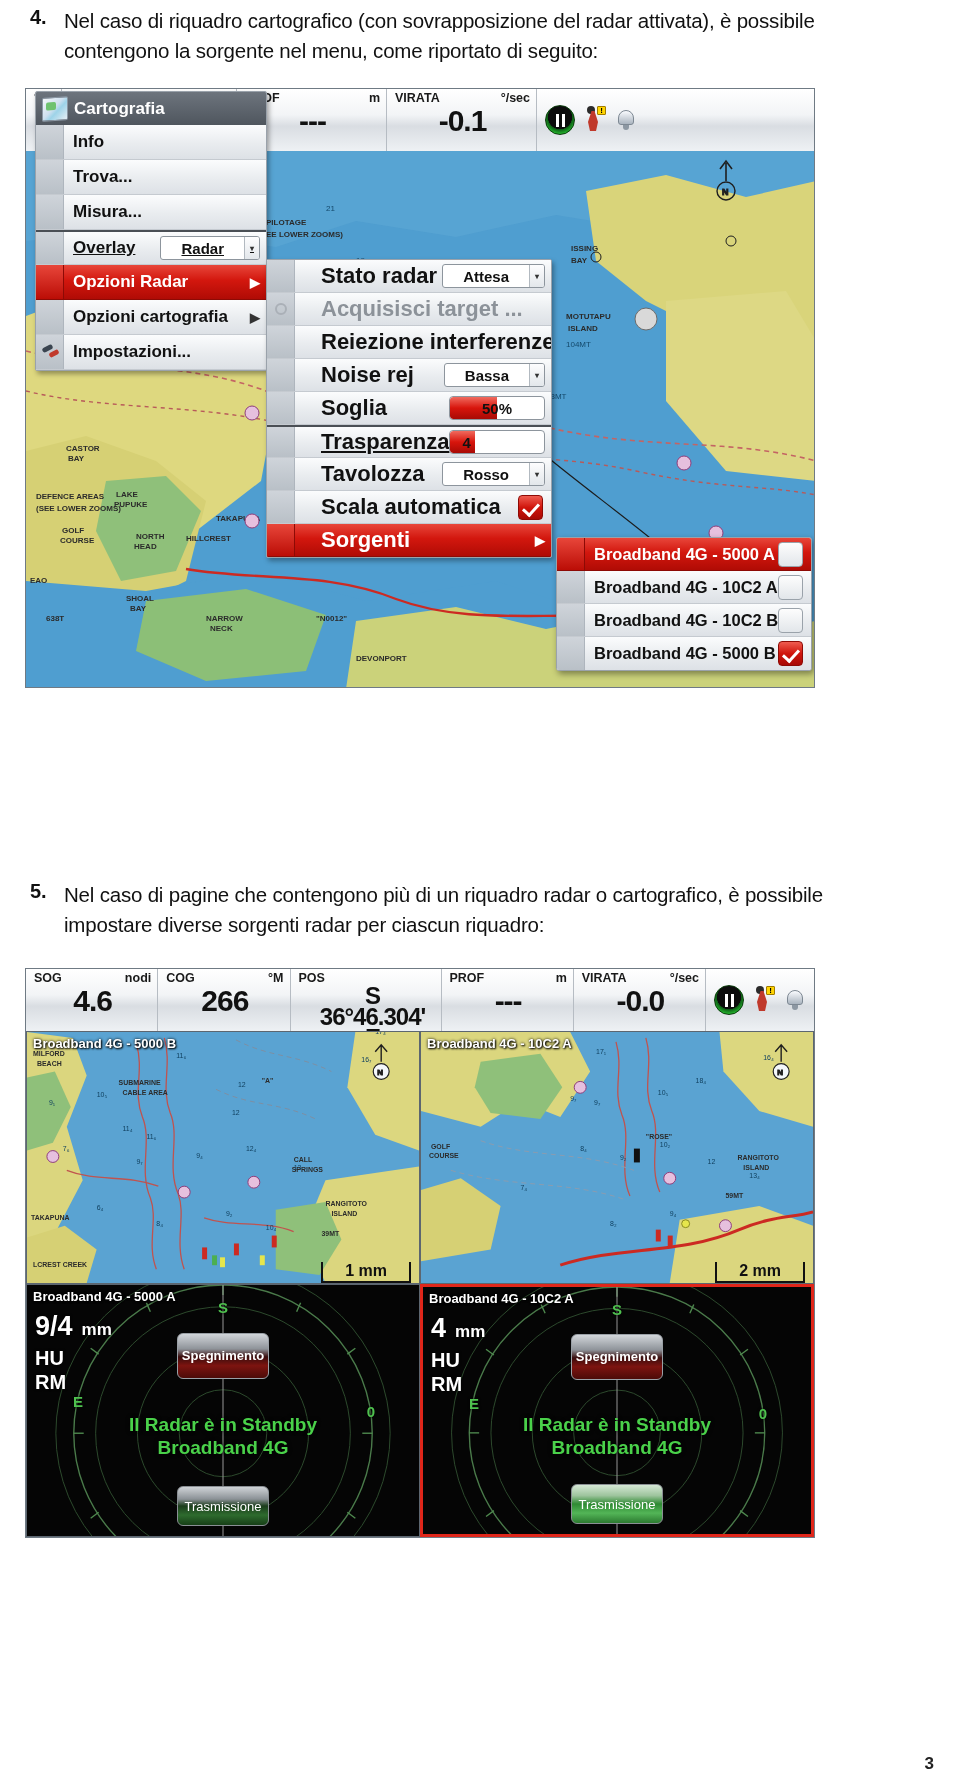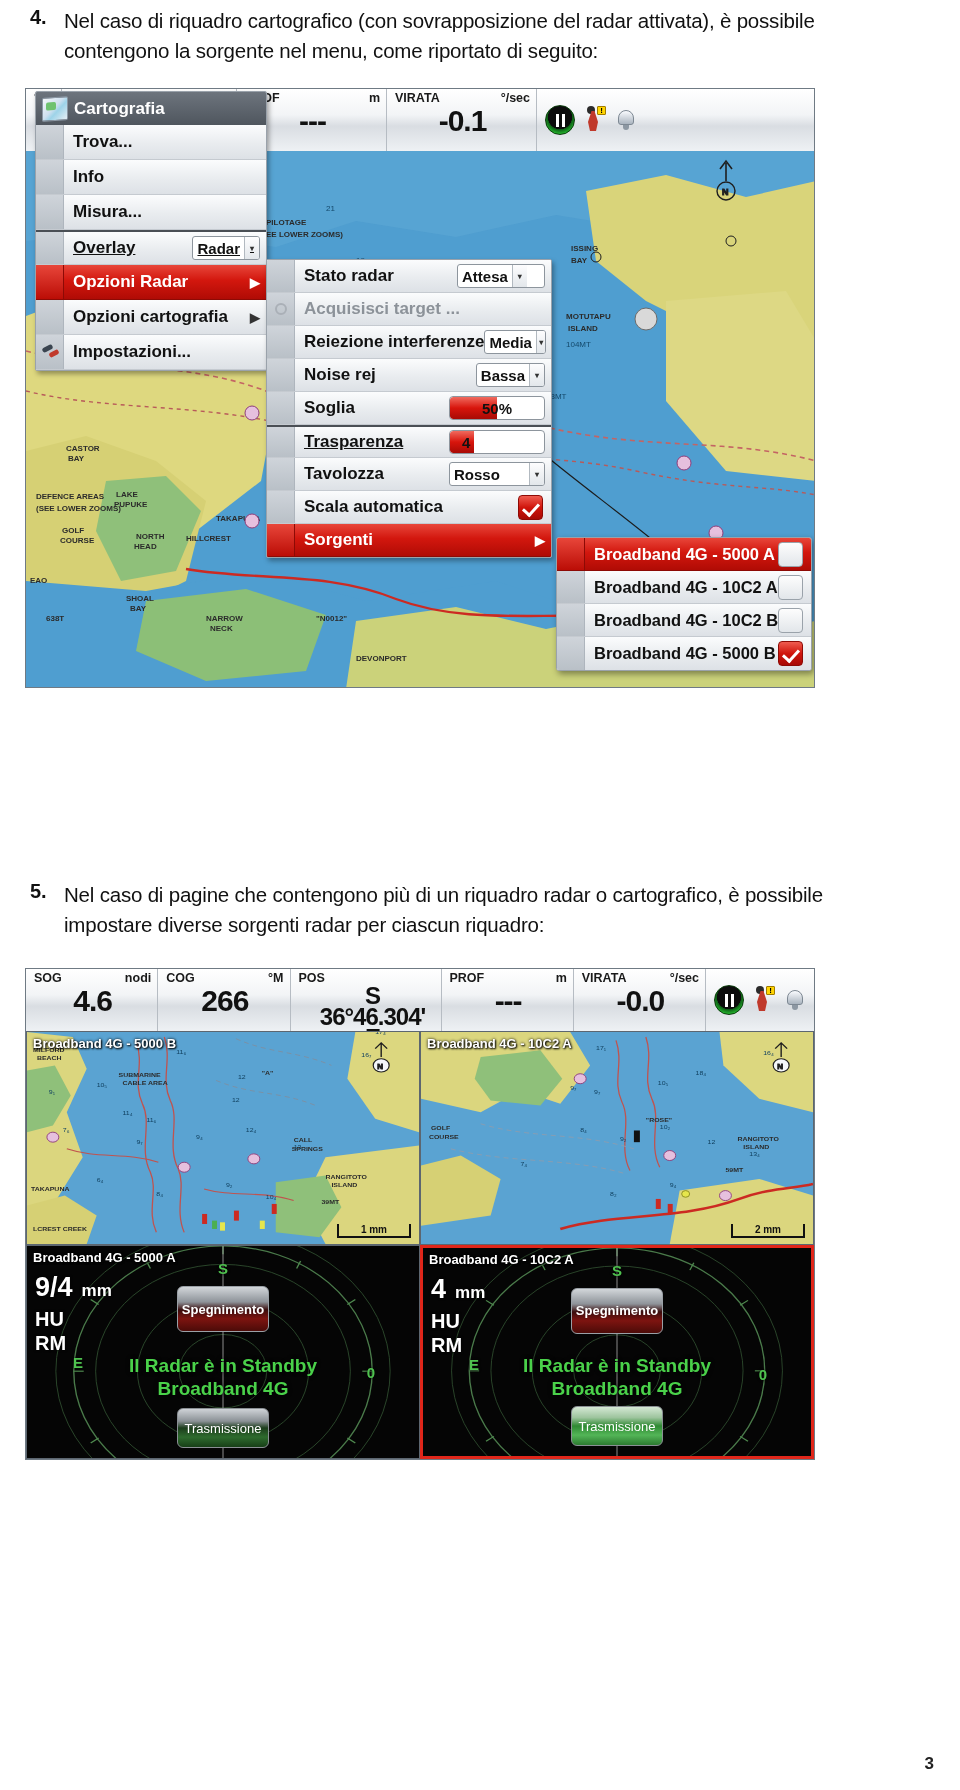--- a/index.html
+++ b/index.html
@@ -97,37 +97,37 @@
     background:linear-gradient(180deg,#e8463a 0%,#d3170e 45%,#b00b05 100%);
     color:#fff; border-bottom:1px solid #8d0a05;
   }
   .mrow.sel .gutter { background:linear-gradient(180deg,#e8463a,#bb0d06); border-right:1px solid #8d0a05; }
   .mrow.sel .arrow { color:#fff; }
   .mrow.dim .lbl { color:#8c9299; }
   .combo {
     display:flex; align-items:stretch; border:1px solid #8d959d; border-radius:3px;
     background:#fff; height:24px; margin-right:6px; overflow:hidden; min-width:56px;
   }
-  .combo .cv { padding:0 4px; font-size:15px; font-weight:bold; color:#111; display:flex; align-items:center; }
+  .combo .cv { padding:0 20px; font-size:15px; font-weight:bold; color:#111; display:flex; align-items:center; }
   .combo .cb { width:15px; border-left:1px solid #b2b9c0; background:linear-gradient(180deg,#fdfdfe,#e3e7eb);
                display:flex; align-items:center; justify-content:center; font-size:8px; color:#333;}
   .wrench { width:20px; height:18px; position:relative; margin:auto; }
   .wrench .h { position:absolute; left:2px; top:3px; width:11px; height:5px; background:#3a4450; border-radius:3px; transform:rotate(-28deg);}
   .wrench .r { position:absolute; left:9px; top:8px; width:10px; height:5px; background:#c0392b; border-radius:2px; transform:rotate(-28deg);}
   .radio-o { width:12px; height:12px; border-radius:50%; border:2px solid #aab0b7; margin:auto; }
 
   
   .menu2 {
     position:absolute; left:240px; top:170px; width:286px;
     border:1px solid #9aa2ab; border-radius:2px; overflow:hidden;
     box-shadow:2px 3px 5px rgba(0,0,0,.35);
     background:#e8ebee;
   }
   .m2row { height:33px; }
-  .m2row .lbl { font-size:17px; }
+  .m2row .lbl { font-size:22px;margin-left:17px; }
 
   
   .slider {
     display:flex; align-items:center; border:1px solid #8d959d; border-radius:4px; background:#fff;
     height:24px; width:96px; margin-right:6px; overflow:hidden; position:relative;
   }
   .slider .fill { background:linear-gradient(180deg,#f06a5e 0%,#d8150c 50%,#a80a05 100%); height:100%; border-radius:3px 0 0 3px;}
   .slider .txt { position:absolute; width:100%; text-align:center; font-size:15px; font-weight:bold; color:#111; }
   .chk {
     width:25px; height:25px; margin-right:8px; border-radius:4px; border:1px solid #9aa2aa;
@@ -142,30 +142,30 @@
   
   .menu3 {
     position:absolute; left:530px; top:448px; width:256px;
     border:1px solid #9aa2ab; border-radius:3px; overflow:hidden;
     box-shadow:2px 3px 6px rgba(0,0,0,.4); background:#e8ebee;
   }
   .m3row { height:33px; }
   .m3row .lbl { font-size:16.5px; text-align:left; }
 
   
-  #shot2 { left:25px; top:968px; width:790px; height:492px; }
+  #shot2 { left:25px; top:968px; width:790px; height:570px; }
   .s2-body { position:absolute; left:0; top:62px; right:0; bottom:0; display:flex; flex-wrap:wrap; }
   .quad { width:50%; height:50%; position:relative; overflow:hidden; border:1px solid #5c6670; }
   .quad.active { border:3px solid #e0261a; }
   .quad-label {
     position:absolute; left:6px; top:4px; font-size:13px; font-weight:bold; color:#fff;
     text-shadow:0 0 3px #000, 1px 1px 2px #000; z-index:5;
   }
   .scalebar {
-    position:absolute; right:8px; bottom:6px; color:#111; font-size:10px; font-weight:bold;
+    position:absolute; right:8px; bottom:0; color:#111; font-size:16px; font-weight:bold;
     border-left:2px solid #111; border-right:2px solid #111; border-bottom:2px solid #111;
     padding:0 22px 1px 22px; z-index:5;
   }
   .radarpane { background:#050505; }
   .rtext { position:absolute; color:#fff; font-weight:bold; text-shadow:0 0 3px #000; }
   .r-range { left:8px; top:26px; font-size:27px; }
   .r-range .u { font-size:17px; margin-left:9px; }
   .r-hu { left:8px; top:62px; font-size:20px; }
   .r-rm { left:8px; top:86px; font-size:20px; }
   .compass { position:absolute; color:#4fc24f; font-weight:bold; font-size:15px; text-shadow:0 0 3px #000;}
@@ -332,25 +332,25 @@
     </div>
   </div>
 
   <div class="menu1">
     <div class="menu1-header">
       <span class="m1-icon"></span>
       <span>Cartografia</span>
     </div>
     <div class="mrow">
       <span class="gutter"></span>
+        <span class="lbl">Info</span>
+    </div>
+    <div class="mrow">
+      <span class="gutter"></span>
         <span class="lbl">Trova...</span>
-    </div>
-    <div class="mrow">
-      <span class="gutter"></span>
-        <span class="lbl">Info</span>
     </div>
     <div class="mrow">
       <span class="gutter"></span>
         <span class="lbl">Misura...</span>
     </div>
     <div class="mrow sep">
       <span class="gutter"></span>
       <span class="lbl">Overlay</span>
       <span class="combo">
         <span class="cv">Radar</span>

